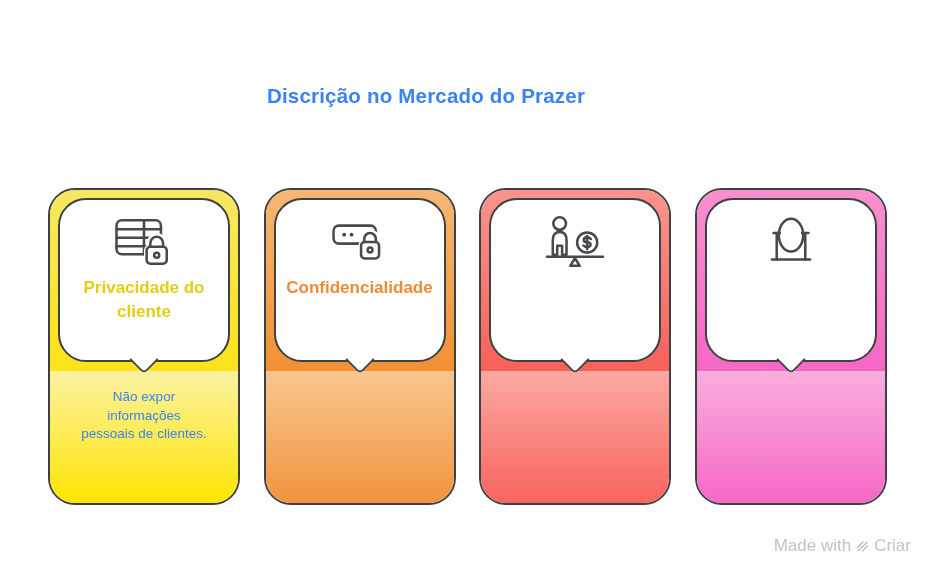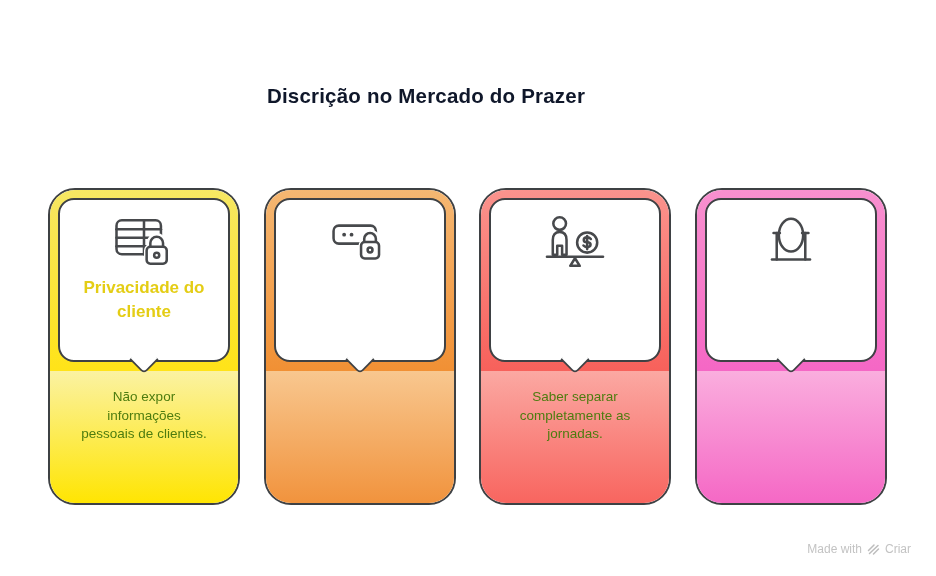--- a/index.html
+++ b/index.html
@@ -2,57 +2,57 @@
 <html><head>
 <meta charset="utf-8">
 <style>
   html,body{margin:0;padding:0;}
   body{
     width:936px;height:576px;position:relative;overflow:hidden;
     background:#ffffff;font-family:"Liberation Sans",sans-serif;
   }
   .page-title{
     position:absolute;top:84px;left:0;width:852px;text-align:center;
-    font-size:20.5px;font-weight:bold;color:#0f172a;letter-spacing:.2px;
+    font-size:20.5px;font-weight:bold;color:#3b82f6;letter-spacing:.2px;
   }
   .cards{
     position:absolute;left:48px;top:188px;display:flex;gap:23.5px;
   }
   .card{
     position:relative;width:192px;height:317px;box-sizing:border-box;
     border:2px solid var(--bc,#3e4144);border-radius:27px;overflow:hidden;
     background:#fff;
   }
   .sec-top{position:absolute;top:0;left:0;right:0;height:181px;
     background:linear-gradient(180deg,var(--t1),var(--t2));}
   .sec-bottom{position:absolute;top:181px;left:0;right:0;bottom:0;
     background:linear-gradient(180deg,var(--b1),var(--b2));}
   .bubble{
     position:absolute;top:8px;left:8px;right:8px;height:164px;box-sizing:border-box;
-    background:#fff;border:2px solid var(--bc,#3e4144);border-radius:16px;
+    background:#fff;border:2px solid var(--bc,#3e4144);border-radius:28px;
     display:flex;flex-direction:column;align-items:center;padding-top:10px;
   }
   .tail{
     position:absolute;bottom:-10px;left:50%;width:19px;height:19px;background:#fff;
     border-right:2px solid var(--bc,#3e4144);border-bottom:2px solid var(--bc,#3e4144);
     border-bottom-right-radius:5px;
     transform:translateX(-50%) rotate(45deg);
   }
   .icon-wrap{height:62px;display:flex;align-items:center;justify-content:center;}
   .card-title{
     margin-top:4px;text-align:center;font-size:17px;font-weight:bold;line-height:24px;
     color:var(--tc,#444);white-space:pre-line;padding:0 4px;
   }
   .desc{
     position:absolute;top:198px;left:11px;right:11px;text-align:center;
-    font-size:13.5px;line-height:18.5px;color:#4d7c0f;white-space:pre-line;
+    font-size:13.5px;line-height:18.5px;color:#3b82f6;white-space:pre-line;
   }
   .footer{
     position:absolute;right:25px;bottom:20px;display:flex;align-items:center;gap:4px;
-    font-size:12px;color:#c3c3c3;
+    font-size:17px;color:#c3c3c3;
   }
   .footer .brand{color:#c3c3c3;}
   svg{display:block;}
 </style>
 </head>
 <body>
 
 <div class="page-title">Discrição no Mercado do Prazer</div>
 
 <div class="cards">
@@ -107,20 +107,21 @@
             <path d="M35 26.5 v-3 a5.5 5.5 0 0 1 11 0 v3" stroke-width="7"></path>
             <rect x="32" y="26.5" width="17" height="15.5" rx="3.5" stroke-width="5"></rect>
           </g>
           <g stroke="#47494c" stroke-width="2.4" fill="none" stroke-linejoin="round">
             <path d="M35 26.5 v-3 a5.5 5.5 0 0 1 11 0 v3" fill="#fff"></path>
             <rect x="32" y="26.5" width="17" height="15.5" rx="3.5" fill="#fff"></rect>
             <circle cx="40.5" cy="34" r="2.3"></circle>
           </g>
         </svg>
       </div>
+      <div class="card-title">Confidencialidade</div>
       <div class="tail"></div>
     </div>
   </div>
 
   <div class="card" style="--t1: #fa938d; --t2: #f7615b; --b1: #fba8a2; --b2: #f8655f; --tc: #f25b55; --bc: #3e4144;">
     <div class="sec-top"></div>
     <div class="sec-bottom"></div>
     <div class="bubble">
       <div class="icon-wrap">
         <svg viewBox="0 0 62 52" width="66" height="55">
@@ -130,23 +131,20 @@
             <circle cx="42.5" cy="27" r="9.5"></circle>
             <line x1="42.5" y1="20.8" x2="42.5" y2="33.2"></line>
             <path d="M46 23.6 q-1.3-1.5-3.5-1.5 q-3.2 0-3.2 2.4 q0 2.2 3.2 2.2 q3.2 0 3.2 2.2 q0 2.4-3.2 2.4 q-2.2 0-3.5-1.5"></path>
             <line x1="4.5" y1="40.5" x2="57.5" y2="40.5"></line>
             <path d="M26.5 49 L31 41.8 L35.5 49 Z"></path>
           </g>
         </svg>
       </div>
       <div class="tail"></div>
     </div>
-    <div class="desc">Saber separar
-completamente as
-jornadas.</div>
   </div>
 
   <div class="card" style="--t1: #f890cf; --t2: #f567c5; --b1: #faaede; --b2: #f568c5; --tc: #ef5cbc; --bc: #3e4144;">
     <div class="sec-top"></div>
     <div class="sec-bottom"></div>
     <div class="bubble">
       <div class="icon-wrap">
         <svg viewBox="0 0 62 52" width="66" height="55">
           <g stroke="#47494c" stroke-width="2.4" fill="none" stroke-linejoin="round" stroke-linecap="round">
             <ellipse cx="31" cy="20" rx="11.5" ry="15.5"></ellipse>

